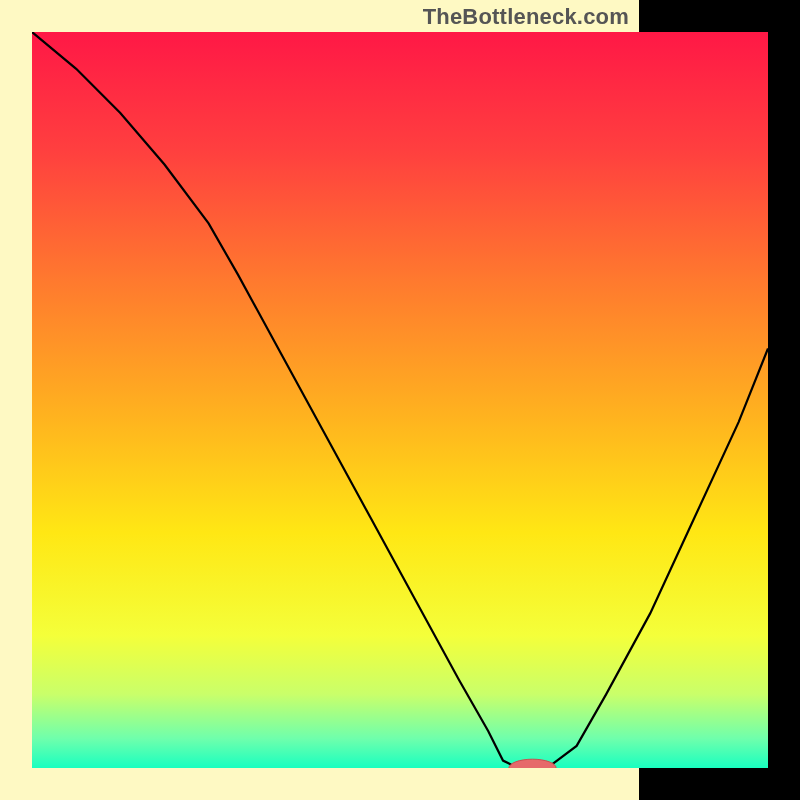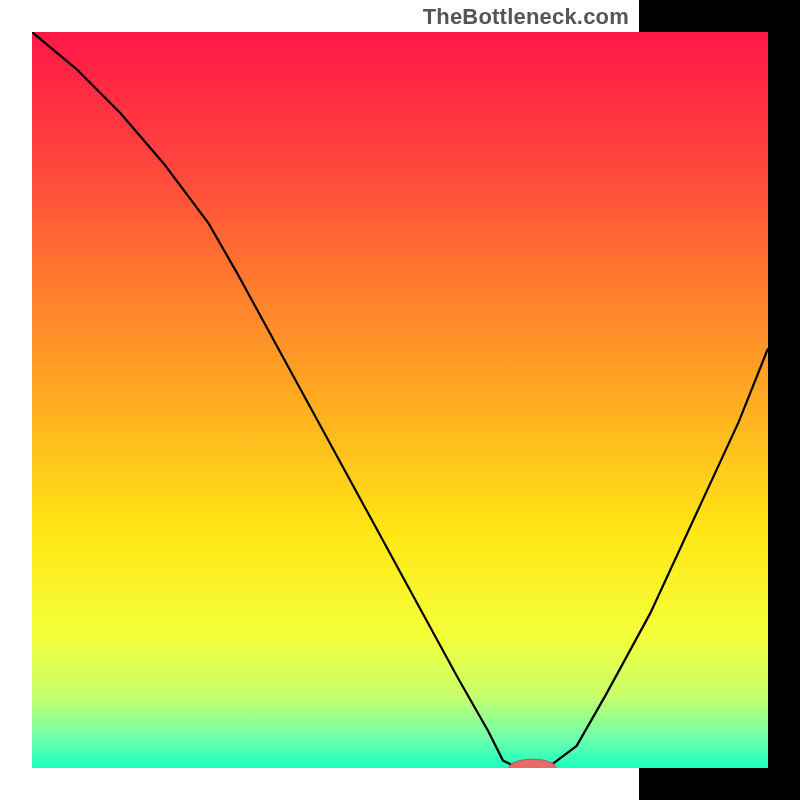--- a/index.html
+++ b/index.html
@@ -8,21 +8,21 @@
     width: 800px;
     height: 800px;
     background: #000;
     overflow: hidden;
     font-family: Arial, Helvetica, sans-serif;
   }
   .frame {
     position: relative;
     width: 639px;
     height: 800px;
-    background: #ffffff;
+    background: #fef9c3;
   }
   .watermark {
     position: absolute;
     top: 4px;
     right: 10px;
     color: #555;
     font-size: 22px;
     font-weight: 600;
     letter-spacing: 0.2px;
     user-select: none;

